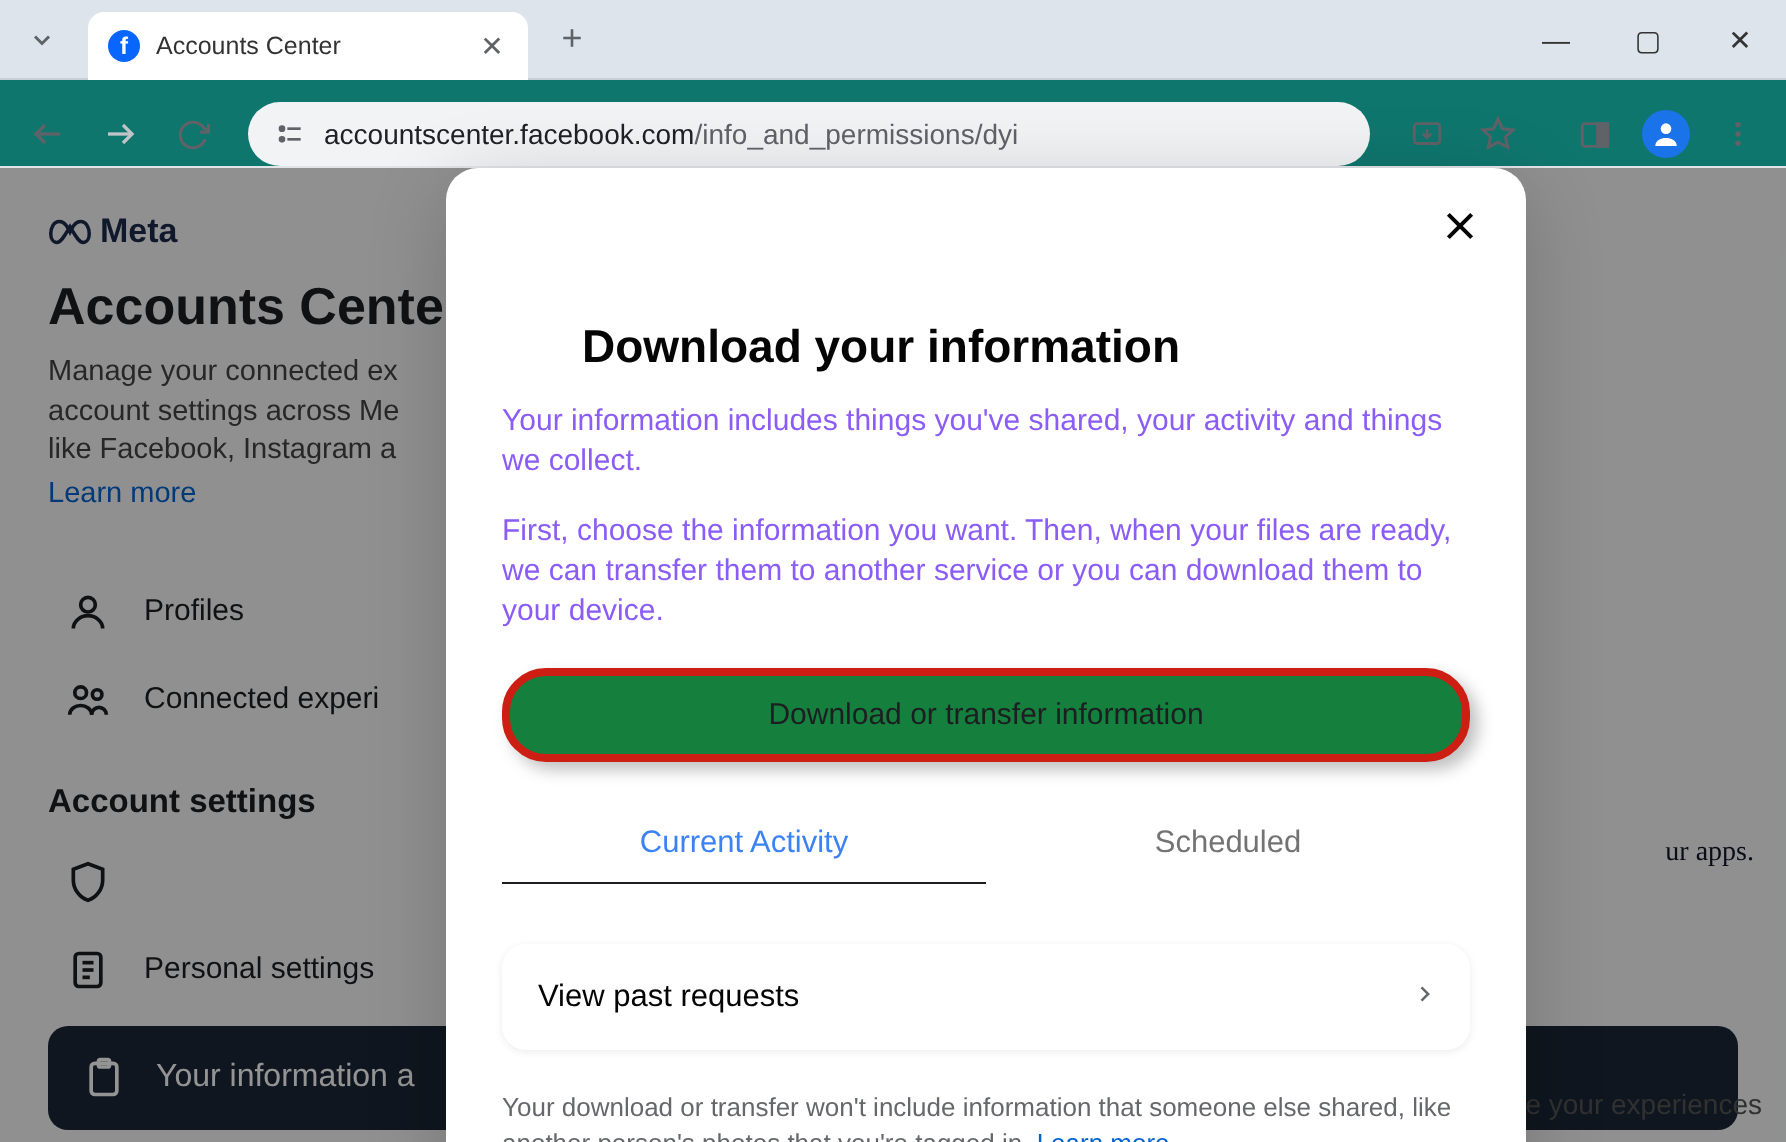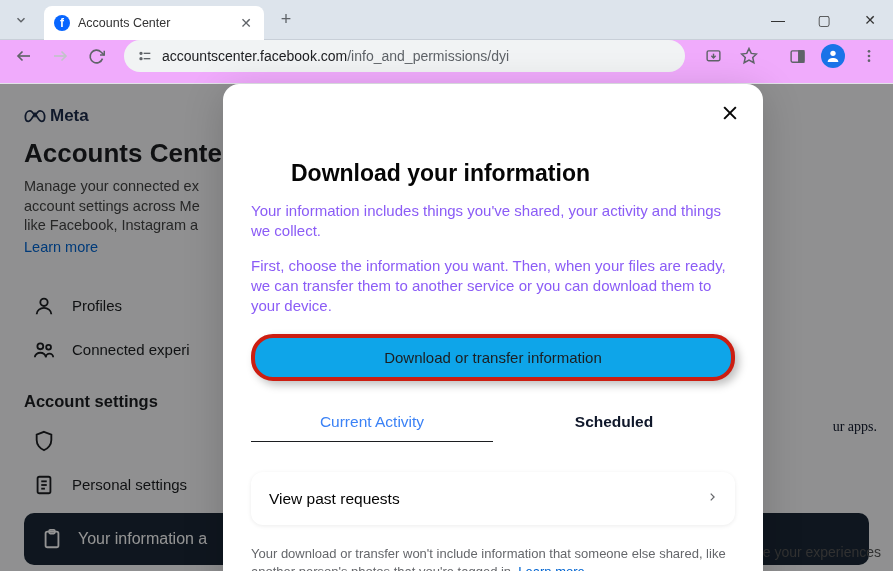--- a/index.html
+++ b/index.html
@@ -11,21 +11,21 @@
     .tab-dropdown svg { width: 14px; height: 14px; }
     .tab { background: #fff; height: 34px; margin-top: 6px; margin-left: 6px; border-radius: 8px 8px 0 0; display: flex; align-items: center; padding: 0 10px; width: 220px; gap: 8px; }
     .tab-fav { width: 16px; height: 16px; border-radius: 50%; background: #0866ff; display: flex; align-items: center; justify-content: center; color: #fff; font-weight: bold; font-size: 12px; }
     .tab-title { font-size: 12.5px; color: #333; flex: 1; }
     .tab-close { width: 16px; height: 16px; display: flex; align-items: center; justify-content: center; color: #5f6368; font-size: 14px; cursor: pointer; }
     .new-tab { width: 28px; height: 28px; display: flex; align-items: center; justify-content: center; color: #5f6368; font-size: 18px; margin-left: 8px; cursor: pointer; }
     .window-controls { margin-left: auto; display: flex; }
     .win-btn { width: 46px; height: 40px; display: flex; align-items: center; justify-content: center; color: #333; cursor: pointer; font-size: 14px; }
     
     
-    .toolbar { height: 44px; background: #f0abfc; display: flex; align-items: flex-start; padding: 0 8px; gap: 4px; border-bottom: 1px solid #e2e4e8; }
+    .toolbar { height: 44px; background: #0f766e; display: flex; align-items: flex-end; padding: 0 8px; gap: 4px; border-bottom: 1px solid #e2e4e8; }
     .nav-btn { width: 32px; height: 32px; display: flex; align-items: center; justify-content: center; border-radius: 50%; color: #5f6368; cursor: pointer; }
     .nav-btn.disabled { color: #c0c3c8; }
     .url-bar { flex: 1; height: 32px; background: #f1f3f4; border-radius: 16px; display: flex; align-items: center; padding: 0 12px; margin: 0 8px; gap: 8px; }
     .url-icon { width: 18px; height: 18px; display: flex; align-items: center; justify-content: center; }
     .url-text { font-size: 14px; color: #5f6368; flex: 1; }
     .url-text .domain { color: #202124; }
     .toolbar-icon { width: 32px; height: 32px; display: flex; align-items: center; justify-content: center; color: #5f6368; cursor: pointer; }
     .profile-icon { width: 24px; height: 24px; border-radius: 50%; background: #1a73e8; display: flex; align-items: center; justify-content: center; }
     
     
@@ -48,23 +48,23 @@
     .highlighted-item { background: #1a2736; color: #fff; border-radius: 10px; padding: 14px 16px; display: flex; align-items: center; gap: 14px; margin-top: 6px; }
     .highlighted-item .sidebar-icon { color: #fff; }
     .side-right-text { position: absolute; right: 16px; top: 335px; font-size: 14px; color: #0f172a; font-family: Liberation Serif, serif; }
     .side-right-text2 { position: absolute; right: 12px; top: 460px; font-size: 14px; color: #555; }
     
     
     .modal { position: absolute; left: 223px; top: 84px; width: 540px; background: #fff; border-radius: 16px; box-shadow: 0 8px 40px rgba(0,0,0,0.18); padding: 18px 28px 22px; z-index: 10; }
     .modal-close { position: absolute; top: 14px; right: 18px; width: 30px; height: 30px; display: flex; align-items: center; justify-content: center; cursor: pointer; font-size: 22px; color: #1c1e21; }
     .modal-title { font-size: 23px; font-weight: 700; color: #050505; margin-top: 58px; margin-left: 40px; }
     .modal-p { font-size: 15px; color: #8b5cf6; margin-top: 14px; line-height: 1.35; }
-    .primary-btn { width: 100%; margin-top: 18px; padding: 11px; border-radius: 22px; border: 4px solid #cc1e12; background: #0ea5e9; font-size: 15px; color: #1c1e21; font-weight: 500; cursor: pointer; box-shadow: 4px 4px 8px rgba(0,0,0,0.25); }
+    .primary-btn { width: 100%; margin-top: 18px; padding: 11px; border-radius: 22px; border: 4px solid #cc1e12; background: #15803d; font-size: 15px; color: #1c1e21; font-weight: 500; cursor: pointer; box-shadow: 4px 4px 8px rgba(0,0,0,0.25); }
     .tabs-row { display: flex; margin-top: 24px; }
-    .tab-item { flex: 1; text-align: center; padding: 8px 0 10px; font-size: 15.5px; color: #0f172a; cursor: pointer; font-weight: bold; }
+    .tab-item { flex: 1; text-align: center; padding: 8px 0 10px; font-size: 15.5px; color: #737373; cursor: pointer; }
     .tab-item.active { color: #3b82f6; font-weight: 500; border-bottom: 1.5px solid #1c1e21; }
     .list-btn { width: 100%; margin-top: 30px; padding: 16px 18px; border-radius: 12px; background: #fff; box-shadow: 0 1px 4px rgba(0,0,0,0.08); display: flex; align-items: center; justify-content: space-between; cursor: pointer; font-size: 15.5px; color: #050505; font-weight: 500; border: none; }
     .chev { color: #65676b; font-size: 18px; }
     .footnote { font-size: 13px; color: #65676b; margin-top: 20px; line-height: 1.4; }
     .footnote a { color: #0064d1; text-decoration: none; }
   </style>
 </head>
 <body>
 
 <div class="browser-titlebar">

